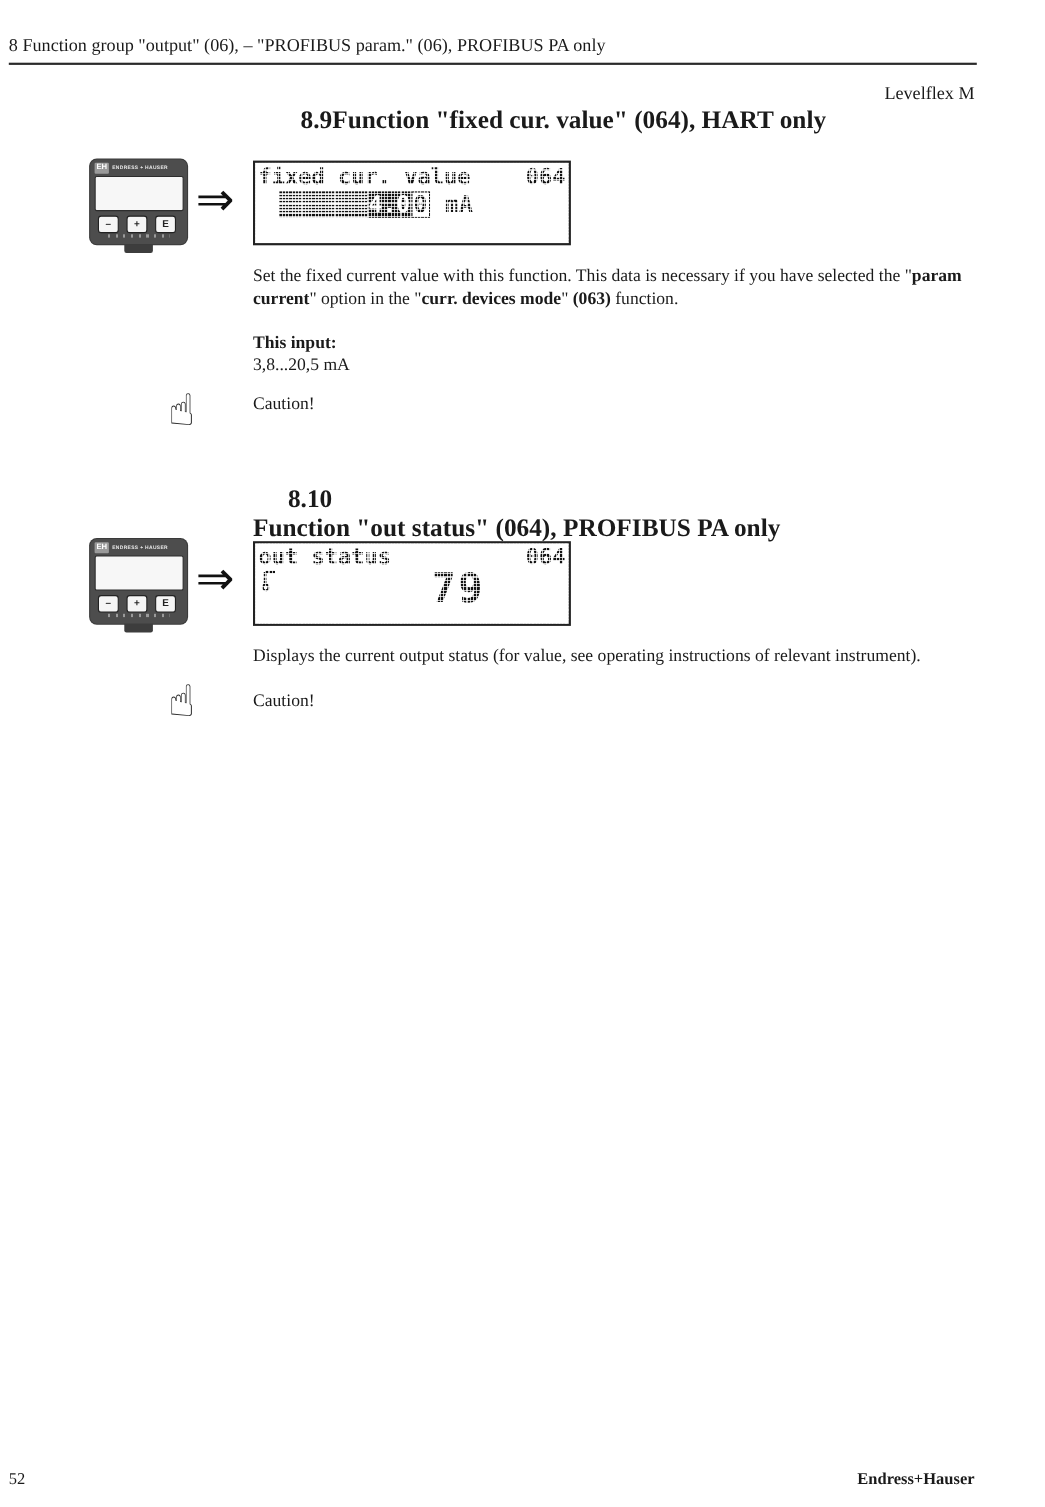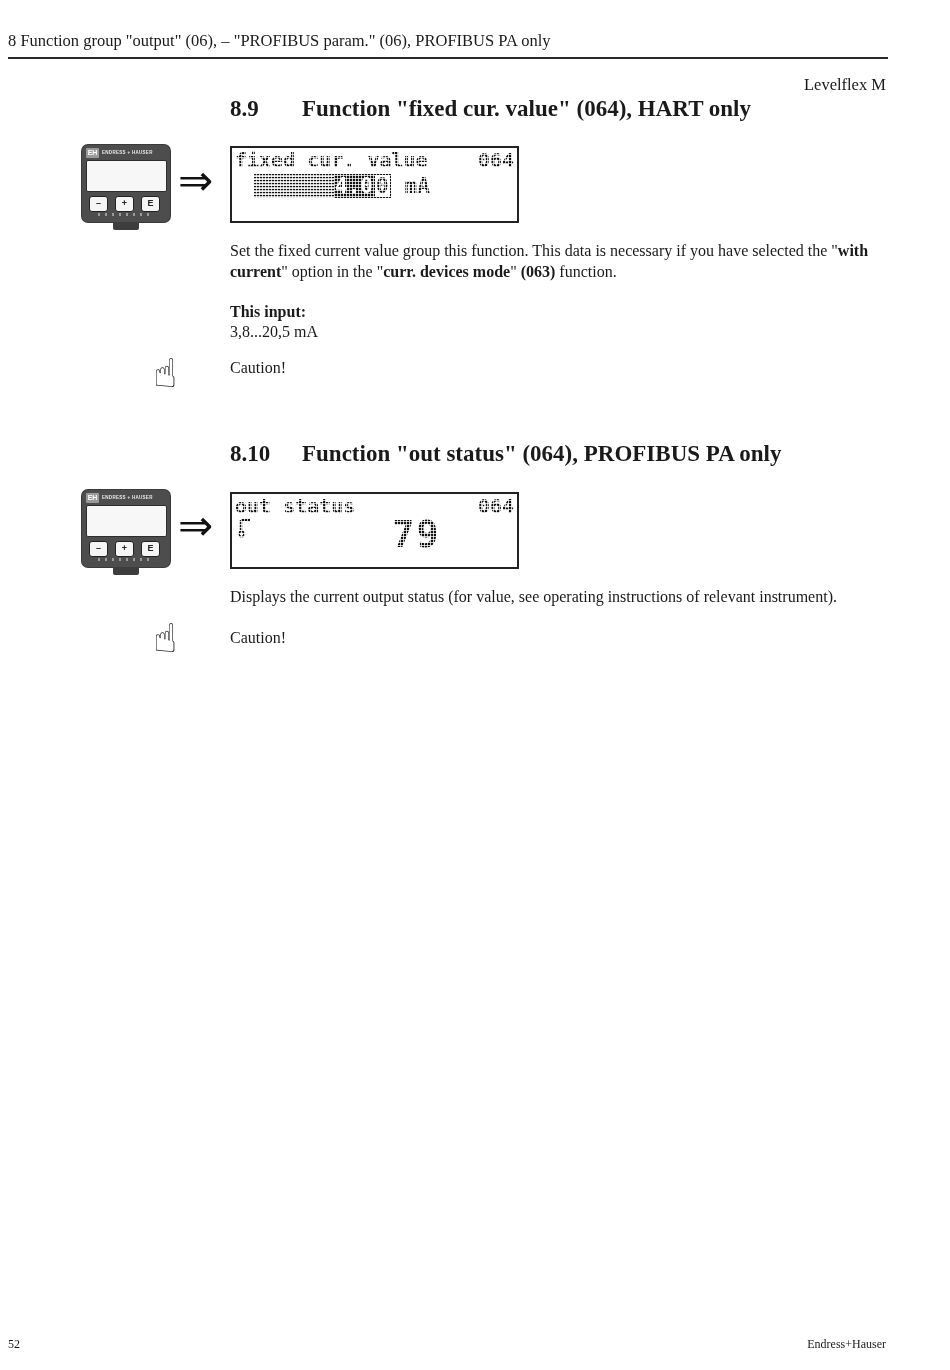--- a/index.html
+++ b/index.html
@@ -9,25 +9,25 @@
     background:#ffffff;
     font-family:"Liberation Serif", serif;
     color:#1a1a1a;
     overflow:hidden;
   }
   .abs{position:absolute;}
 
   
   .runhead{font-size:16.5px; white-space:nowrap;}
   .rule{height:2px;background:#2a2a2a;}
-  .runfoot{font-size:12px; white-space:nowrap;}
+  .runfoot{font-size:15px; white-space:nowrap;}
 
   
   .sec-head{display:flex; font-weight:bold; font-size:23px; white-space:nowrap;}
-  .sec-num{width:72px; flex:0 0 auto;}
+  .sec-num{width:72px; flex:0 0 auto;text-align:right;}
 
   
   .device{position:absolute; width:88px; height:77px; background:#4d4d4d;
           border-radius:6px; box-shadow:0 0 0 1px #3a3a3a;}
   .eh-logo{position:absolute; left:4px; top:3px; width:13px; height:10px;
            background:#9a9a9a; color:#fff; font:bold 7px/10px "Liberation Sans",sans-serif;
            text-align:center; border-radius:1px;}
   .device-brand{position:absolute; left:20px; top:5px; color:#e8e8e8;
                 font:bold 4.5px/6px "Liberation Sans",sans-serif; letter-spacing:.3px; white-space:nowrap;}
   .device-lcd{position:absolute; left:4px; top:15px; width:79px; height:30px;
@@ -105,33 +105,33 @@
     </div>
     <div class="lcd-valrow">
       <span class="lcd-bar"></span>
         <span class="lcd-inv">4.0</span>
         <span class="lcd-cursor">0</span>
       <span class="lcd-unit">mA</span>
     </div>
   </div>
 
   <div class="abs body-txt" style="left:230px; top:241px;">
-    <span>Set the fixed current value group this function. This data is necessary if you have selected the "</span><span class="b">with</span><br>
+    <span>Set the fixed current value with this function. This data is necessary if you have selected the "</span><span class="b">param</span><br>
     <span class="b">current</span><span>" option in the "</span><span class="b">curr. devices mode</span><span>" </span><span class="b">(063)</span><span> function.</span>
   </div>
 
   <div class="abs body-txt b" style="left:230px; top:302px;">This input:</div>
   <div class="abs body-txt" style="left:230px; top:322px;">3,8...20,5 mA</div>
 
   <div class="abs hand" style="left:153px; top:350px;">☝</div>
   <div class="abs caution" style="left:230px; top:357px;">
     <div class="body-txt">Caution!</div>
   </div>
 
-  <div class="abs sec-head" style="left:230px; top:441px;">
+  <div class="abs sec-head" style="left:230px; top:441px;flex-direction:column;">
     <span class="sec-num">8.10</span>
     <span>Function "out status" (064), PROFIBUS PA only</span>
   </div>
 
   <div class="device" style="left:82px; top:490px;">
     <span class="eh-logo">EH</span>
     <span class="device-brand">ENDRESS + HAUSER</span>
     <div class="device-lcd"></div>
     <div class="device-btns">
       <span class="device-btn">–</span>
@@ -157,15 +157,15 @@
   </div>
 
   <div class="abs body-txt" style="left:230px; top:587px;">Displays the current output status (for value, see operating instructions of relevant instrument).</div>
 
   <div class="abs hand" style="left:153px; top:615px;">☝</div>
   <div class="abs caution" style="left:230px; top:627px;">
     <div class="body-txt">Caution!</div>
   </div>
 
   <div class="abs runfoot" style="left:8px; top:1337px;">52</div>
-  <div class="abs runfoot" style="right:64px; top:1337px;">Endress+Hauser</div>
+  <div class="abs runfoot" style="right:64px; top:1337px;font-weight:bold;">Endress+Hauser</div>
 
 </div>
 
 </body></html>

